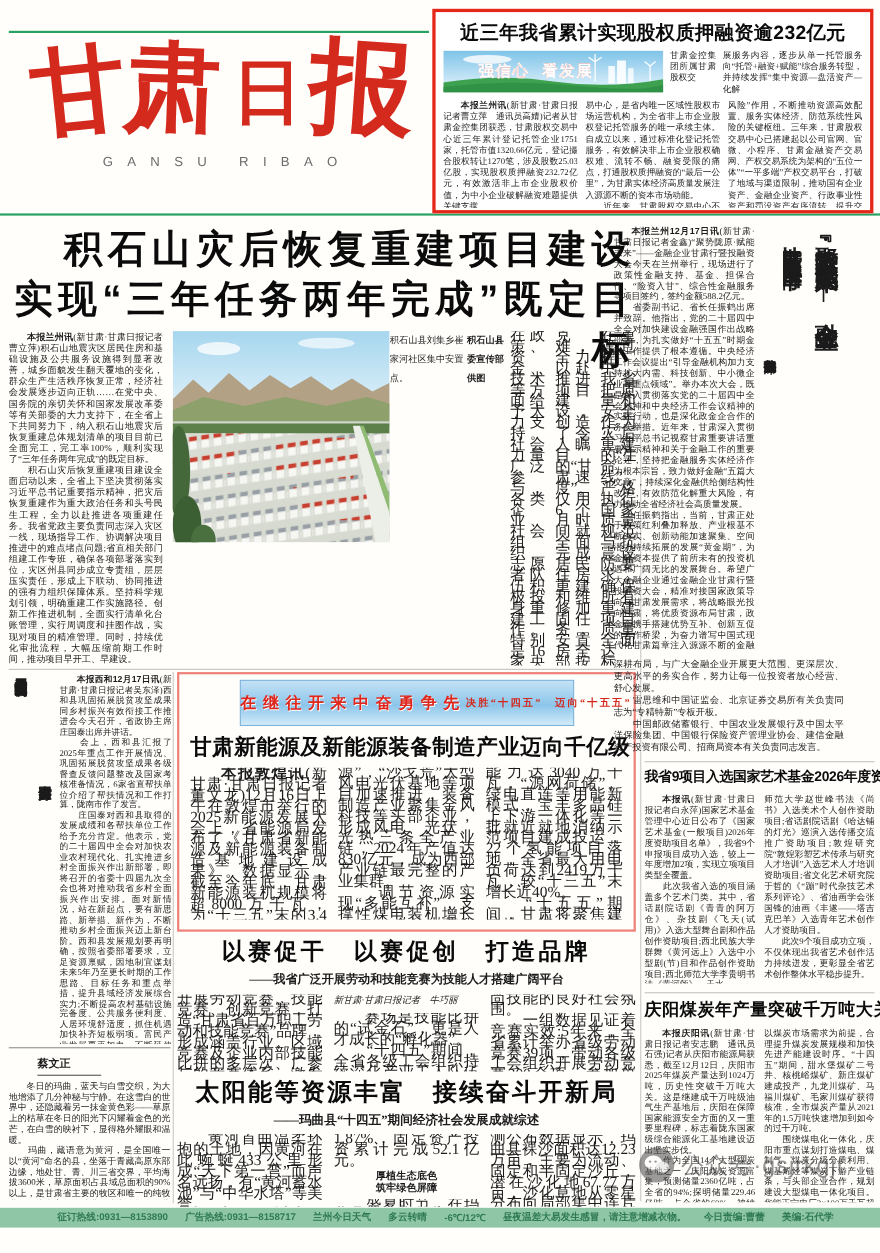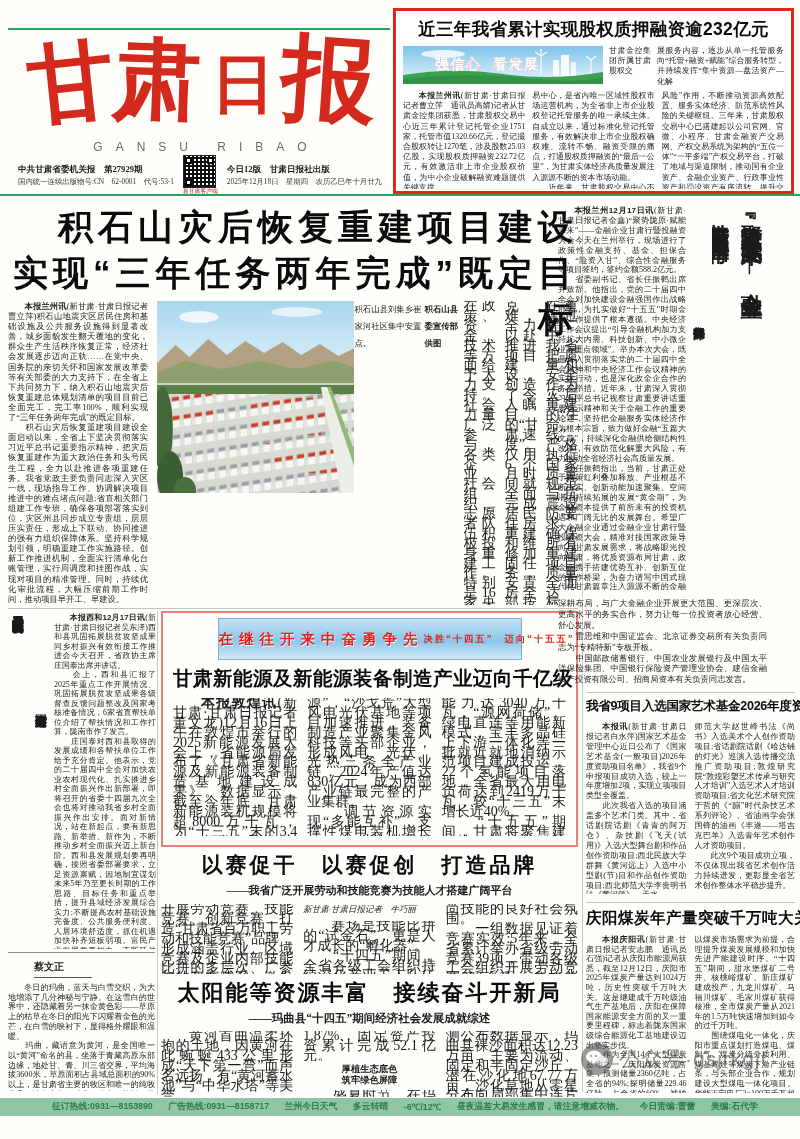--- a/index.html
+++ b/index.html
@@ -142,38 +142,20 @@
 <div class="page">
 
   <div class="abs" id="green-top"></div>
 
   <div class="abs" id="paper-title">
     <span class="c1">甘</span><span class="c2">肃</span><span class="c3">日</span><span class="c4">报</span>
   </div>
 
   <div class="abs" id="paper-latin">GANSU RIBAO</div>
 
-  <div class="abs" id="mast-info">
-    <div>
-      <div class="mi-l1">中共甘肃省委机关报　第27929期</div>
-      <div class="mi-l2">国内统一连续出版物号:CN　62-0001　代号:53-1</div>
-    </div>
-    <div>
-      <div class="qrbox">
-        <div class="qrf" style="left:1px;top:1px;"></div>
-        <div class="qrf" style="right:1px;top:1px;"></div>
-        <div class="qrf" style="left:1px;bottom:1px;"></div>
-      </div>
-      <div class="qr-cap">新甘肃客户端</div>
-    </div>
-    <div>
-      <div class="mi-l1">今日12版　甘肃日报社出版</div>
-      <div class="mi-l2">2025年12月18日　星期四　农历乙巳年十月廿九</div>
-    </div>
-  </div>
 
   <div class="abs" id="green-full"></div>
 
   <div class="abs" id="top-box">
     <div class="tb-head hd">近三年我省累计实现股权质押融资逾232亿元</div>
     <div class="tb-row1">
       <div class="tb-banner">
         <svg viewBox="0 0 200 38" preserveAspectRatio="none" width="100%" height="100%">
           <defs>
             <linearGradient id="bsky" x1="0" y1="0" x2="0" y2="1">

